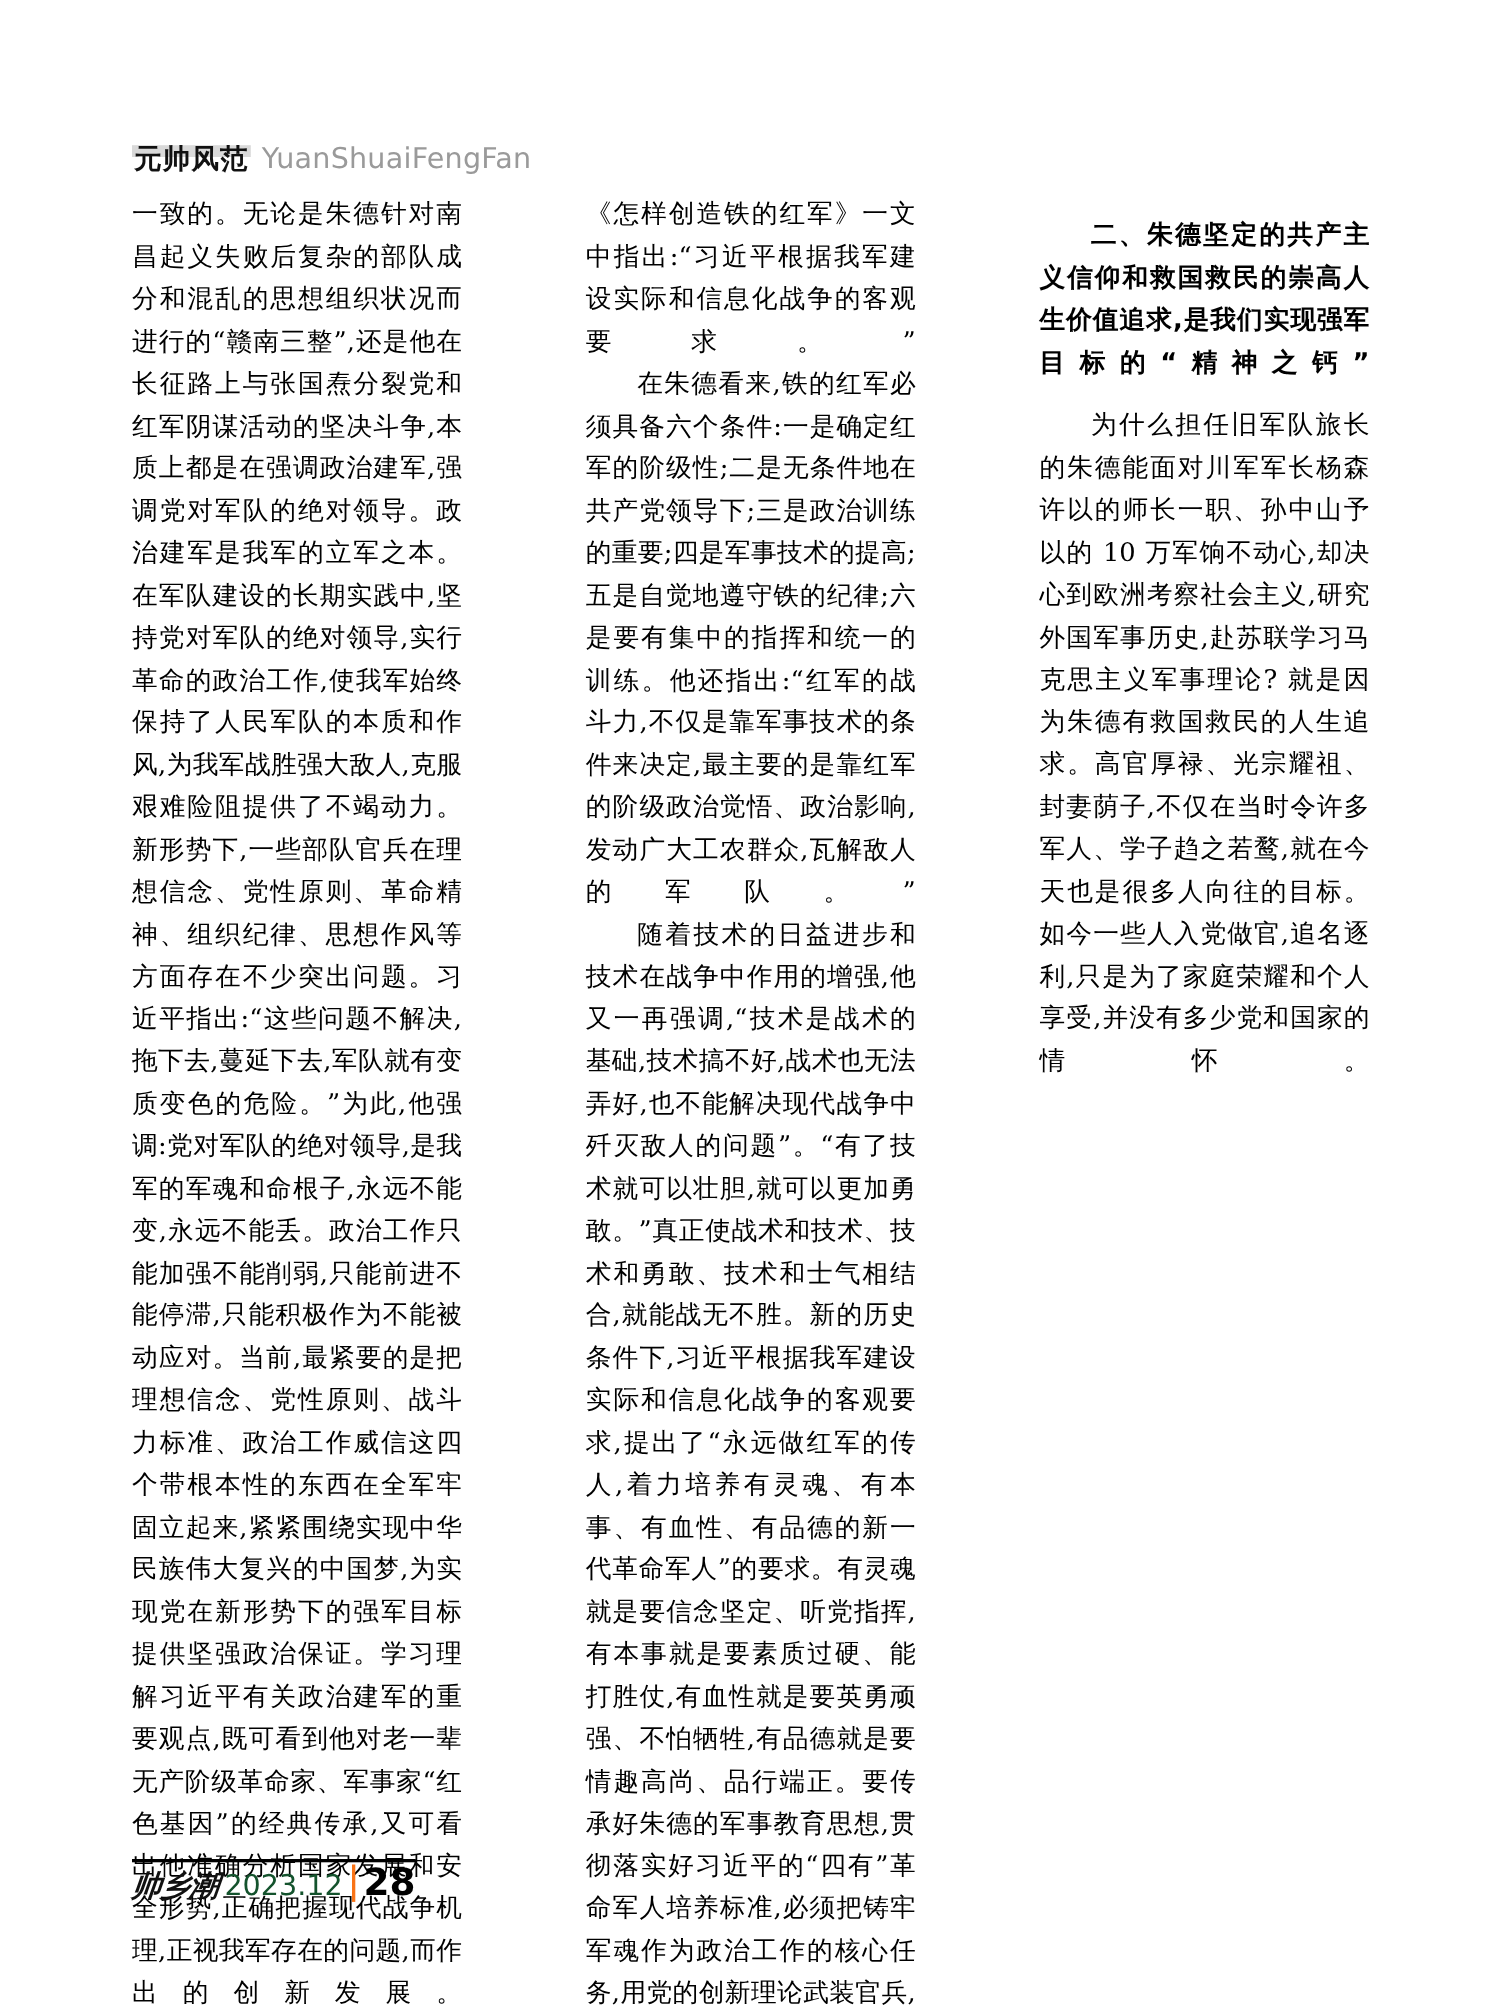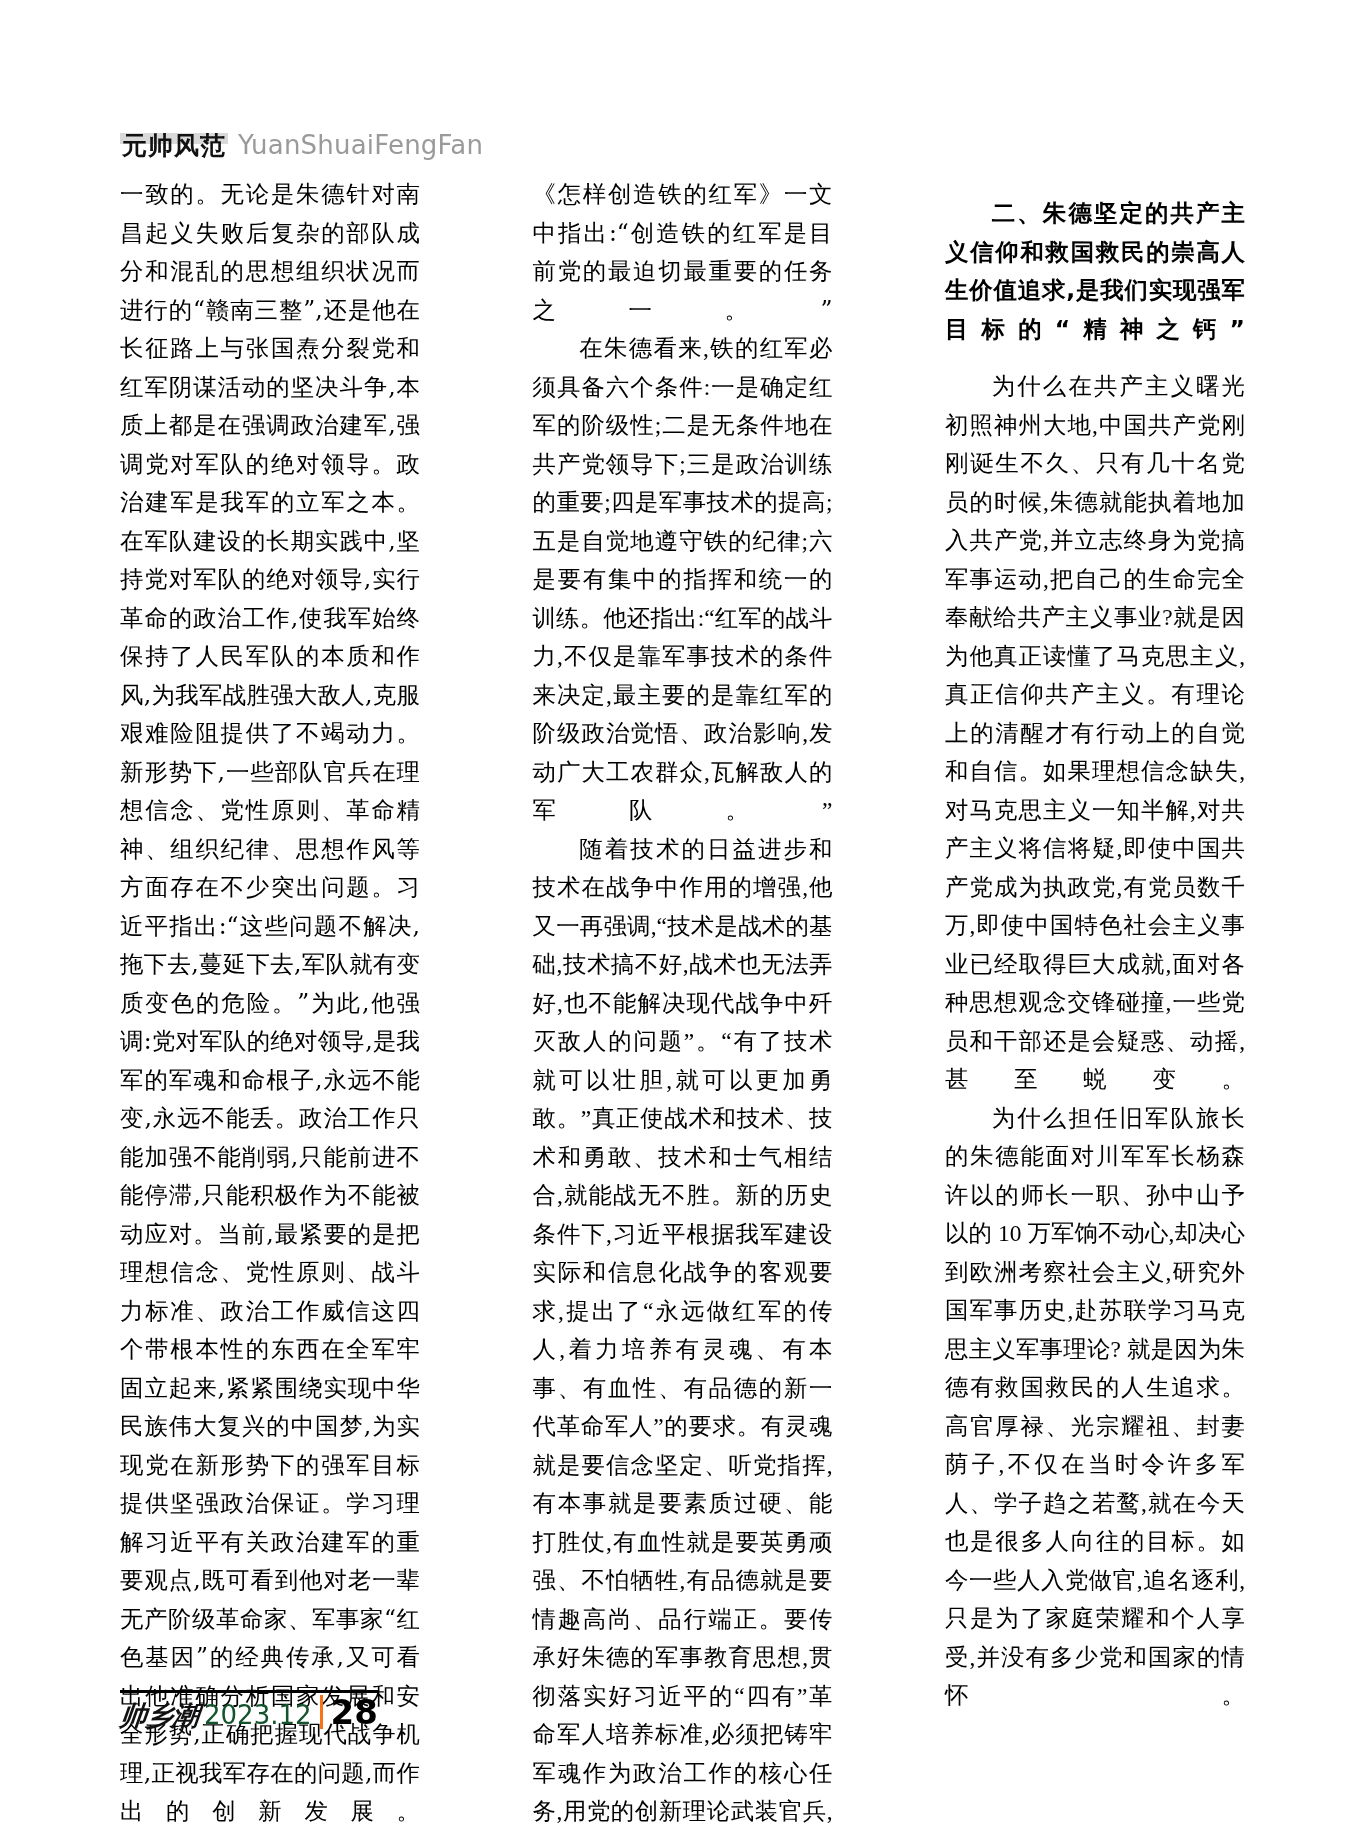--- a/index.html
+++ b/index.html
@@ -66,21 +66,20 @@
     text-align-last: justify;
     text-justify: inter-character;
     letter-spacing: 0;
     word-break: break-all;
   }
   .col p.last-ragged {
     text-align-last: left;
   }
   .col p.indent {
     text-indent: 2em;
-    font-family: Liberation Serif, serif;
   }
   .section-head {
     margin: 0;
     font-family: "DejaVu Sans", "Liberation Sans", sans-serif;
     font-weight: bold;
     font-size: 23.4px;
     line-height: 38.5px;
     color: #000000;
     text-indent: 2em;
     text-align: justify;
@@ -143,30 +142,29 @@
   </div>
 
   <div class="columns">
 
     <div class="col">
       <p>一致的。无论是朱德针对南昌起义失败后复杂的部队成分和混乱的思想组织状况而进行的“赣南三整”,还是他在长征路上与张国焘分裂党和红军阴谋活动的坚决斗争,本质上都是在强调政治建军,强调党对军队的绝对领导。政治建军是我军的立军之本。在军队建设的长期实践中,坚持党对军队的绝对领导,实行革命的政治工作,使我军始终保持了人民军队的本质和作风,为我军战胜强大敌人,克服艰难险阻提供了不竭动力。新形势下,一些部队官兵在理想信念、党性原则、革命精神、组织纪律、思想作风等方面存在不少突出问题。习近平指出:“这些问题不解决,拖下去,蔓延下去,军队就有变质变色的危险。”为此,他强调:党对军队的绝对领导,是我军的军魂和命根子,永远不能变,永远不能丢。政治工作只能加强不能削弱,只能前进不能停滞,只能积极作为不能被动应对。当前,最紧要的是把理想信念、党性原则、战斗力标准、政治工作威信这四个带根本性的东西在全军牢固立起来,紧紧围绕实现中华民族伟大复兴的中国梦,为实现党在新形势下的强军目标提供坚强政治保证。学习理解习近平有关政治建军的重要观点,既可看到他对老一辈无产阶级革命家、军事家“红色基因”的经典传承,又可看出他准确分析国家发展和安全形势,正确把握现代战争机理,正视我军存在的问题,而作出的创新发展。</p>
       <p class="indent last-ragged">又如,朱德重视养兵用兵、在战争间隙整训部队的军事教育思想,与习近平强调要着力培养“四有”新一代革命军人的思想,内涵也是相通的。1931 年 7 月,朱德在</p>
     </div>
 
     <div class="col">
-      <p>《怎样创造铁的红军》一文中指出:“创造铁的红军是目前党的最迫切最重要的任务之一。”</p>
+      <p>《怎样创造铁的红军》一文中指出:“习近平根据我军建设实际和信息化战争的客观要求。”</p>
       <p class="indent">在朱德看来,铁的红军必须具备六个条件:一是确定红军的阶级性;二是无条件地在共产党领导下;三是政治训练的重要;四是军事技术的提高;五是自觉地遵守铁的纪律;六是要有集中的指挥和统一的训练。他还指出:“红军的战斗力,不仅是靠军事技术的条件来决定,最主要的是靠红军的阶级政治觉悟、政治影响,发动广大工农群众,瓦解敌人的军队。”</p>
       <p class="indent last-ragged">随着技术的日益进步和技术在战争中作用的增强,他又一再强调,“技术是战术的基础,技术搞不好,战术也无法弄好,也不能解决现代战争中歼灭敌人的问题”。“有了技术就可以壮胆,就可以更加勇敢。”真正使战术和技术、技术和勇敢、技术和士气相结合,就能战无不胜。新的历史条件下,习近平根据我军建设实际和信息化战争的客观要求,提出了“永远做红军的传人,着力培养有灵魂、有本事、有血性、有品德的新一代革命军人”的要求。有灵魂就是要信念坚定、听党指挥,有本事就是要素质过硬、能打胜仗,有血性就是要英勇顽强、不怕牺牲,有品德就是要情趣高尚、品行端正。要传承好朱德的军事教育思想,贯彻落实好习近平的“四有”革命军人培养标准,必须把铸牢军魂作为政治工作的核心任务,用党的创新理论武装官兵,增强思想政治教育的时代性和感召力;必须持续培育社会主义核心价值观和当代革命军人核心价值观;必须弘扬我党我军优良传统,抓好战斗精神培养,打造强军文</p>
     </div>
 
     <div class="col">
       <div class="spacer-half"></div>
       <p class="section-head">二、朱德坚定的共产主义信仰和救国救民的崇高人生价值追求,是我们实现强军目标的“精神之钙”</p>
       <div class="spacer-half"></div>
-      <p class="indent">为什么在共产主义曙光初照神州大地,中国共产党刚刚诞生不久、只有几十名党员的时候,朱德就能执着地加入共产党,并立志终身为党搞军事运动,把自己的生命完全奉献给共产主义事业?就是因为他真正读懂了马克思主义,真正信仰共产主义。有理论上的清醒才有行动上的自觉和自信。如果理想信念缺失,对马克思主义一知半解,对共产主义将信将疑,即使中国共产党成为执政党,有党员数千万,即使中国特色社会主义事业已经取得巨大成就,面对各种思想观念交锋碰撞,一些党员和干部还是会疑惑、动摇,甚至蜕变。</p>
       <p class="indent">为什么担任旧军队旅长的朱德能面对川军军长杨森许以的师长一职、孙中山予以的 10 万军饷不动心,却决心到欧洲考察社会主义,研究外国军事历史,赴苏联学习马克思主义军事理论? 就是因为朱德有救国救民的人生追求。高官厚禄、光宗耀祖、封妻荫子,不仅在当时令许多军人、学子趋之若鹜,就在今天也是很多人向往的目标。如今一些人入党做官,追名逐利,只是为了家庭荣耀和个人享受,并没有多少党和国家的情怀。</p>
 
     </div>
 
   </div>
 
   <div class="footer">
     <div class="footer-inner">
       <span class="footer-mark">帅乡潮</span>
       <span class="footer-date">2023.12</span>

